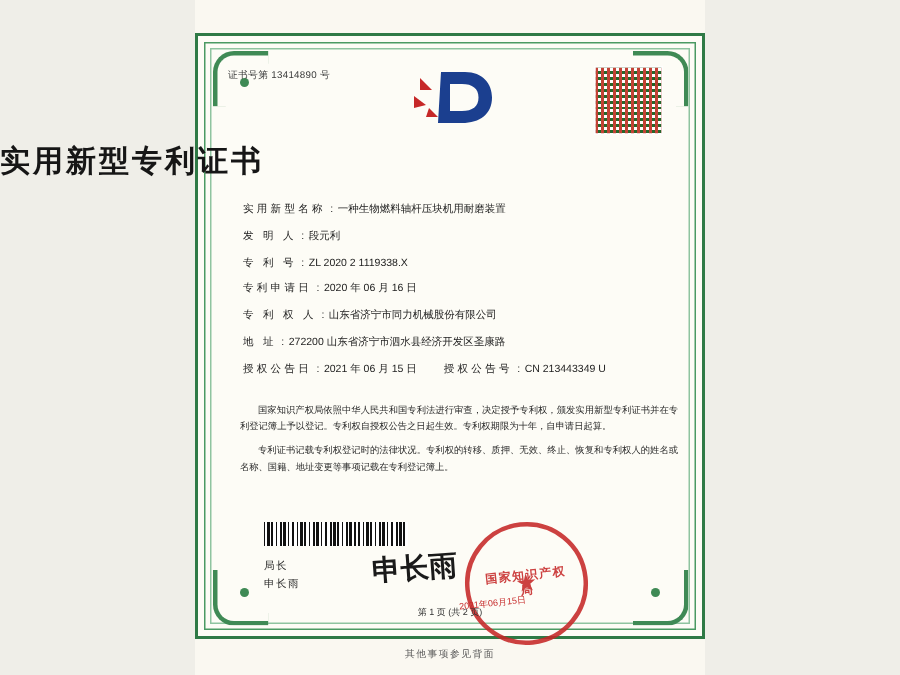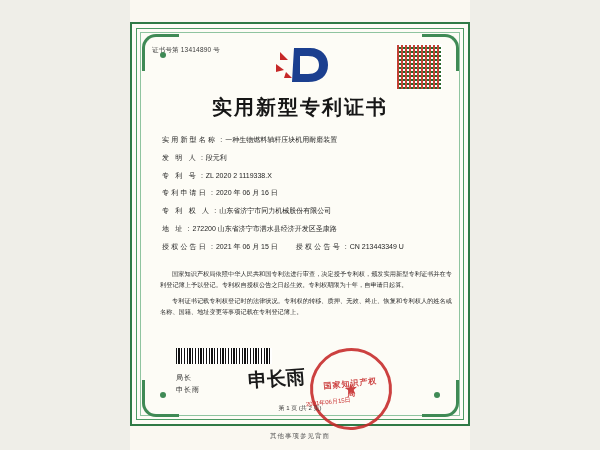--- a/index.html
+++ b/index.html
@@ -117,21 +117,21 @@
       #fff;
     border: 1px solid #fff;
     opacity: 0.95;
   }
 
   .title {
     position: absolute;
     left: 0;
     right: 0;
     top: 94px;
-    text-align: center;
+    text-align: left;
     font-family: "DejaVu Sans", sans-serif;
     font-size: 20px;
     font-weight: bold;
     color: #161616;
     letter-spacing: 2px;
   }
 
   .fields {
     position: absolute;
     left: 162px;

